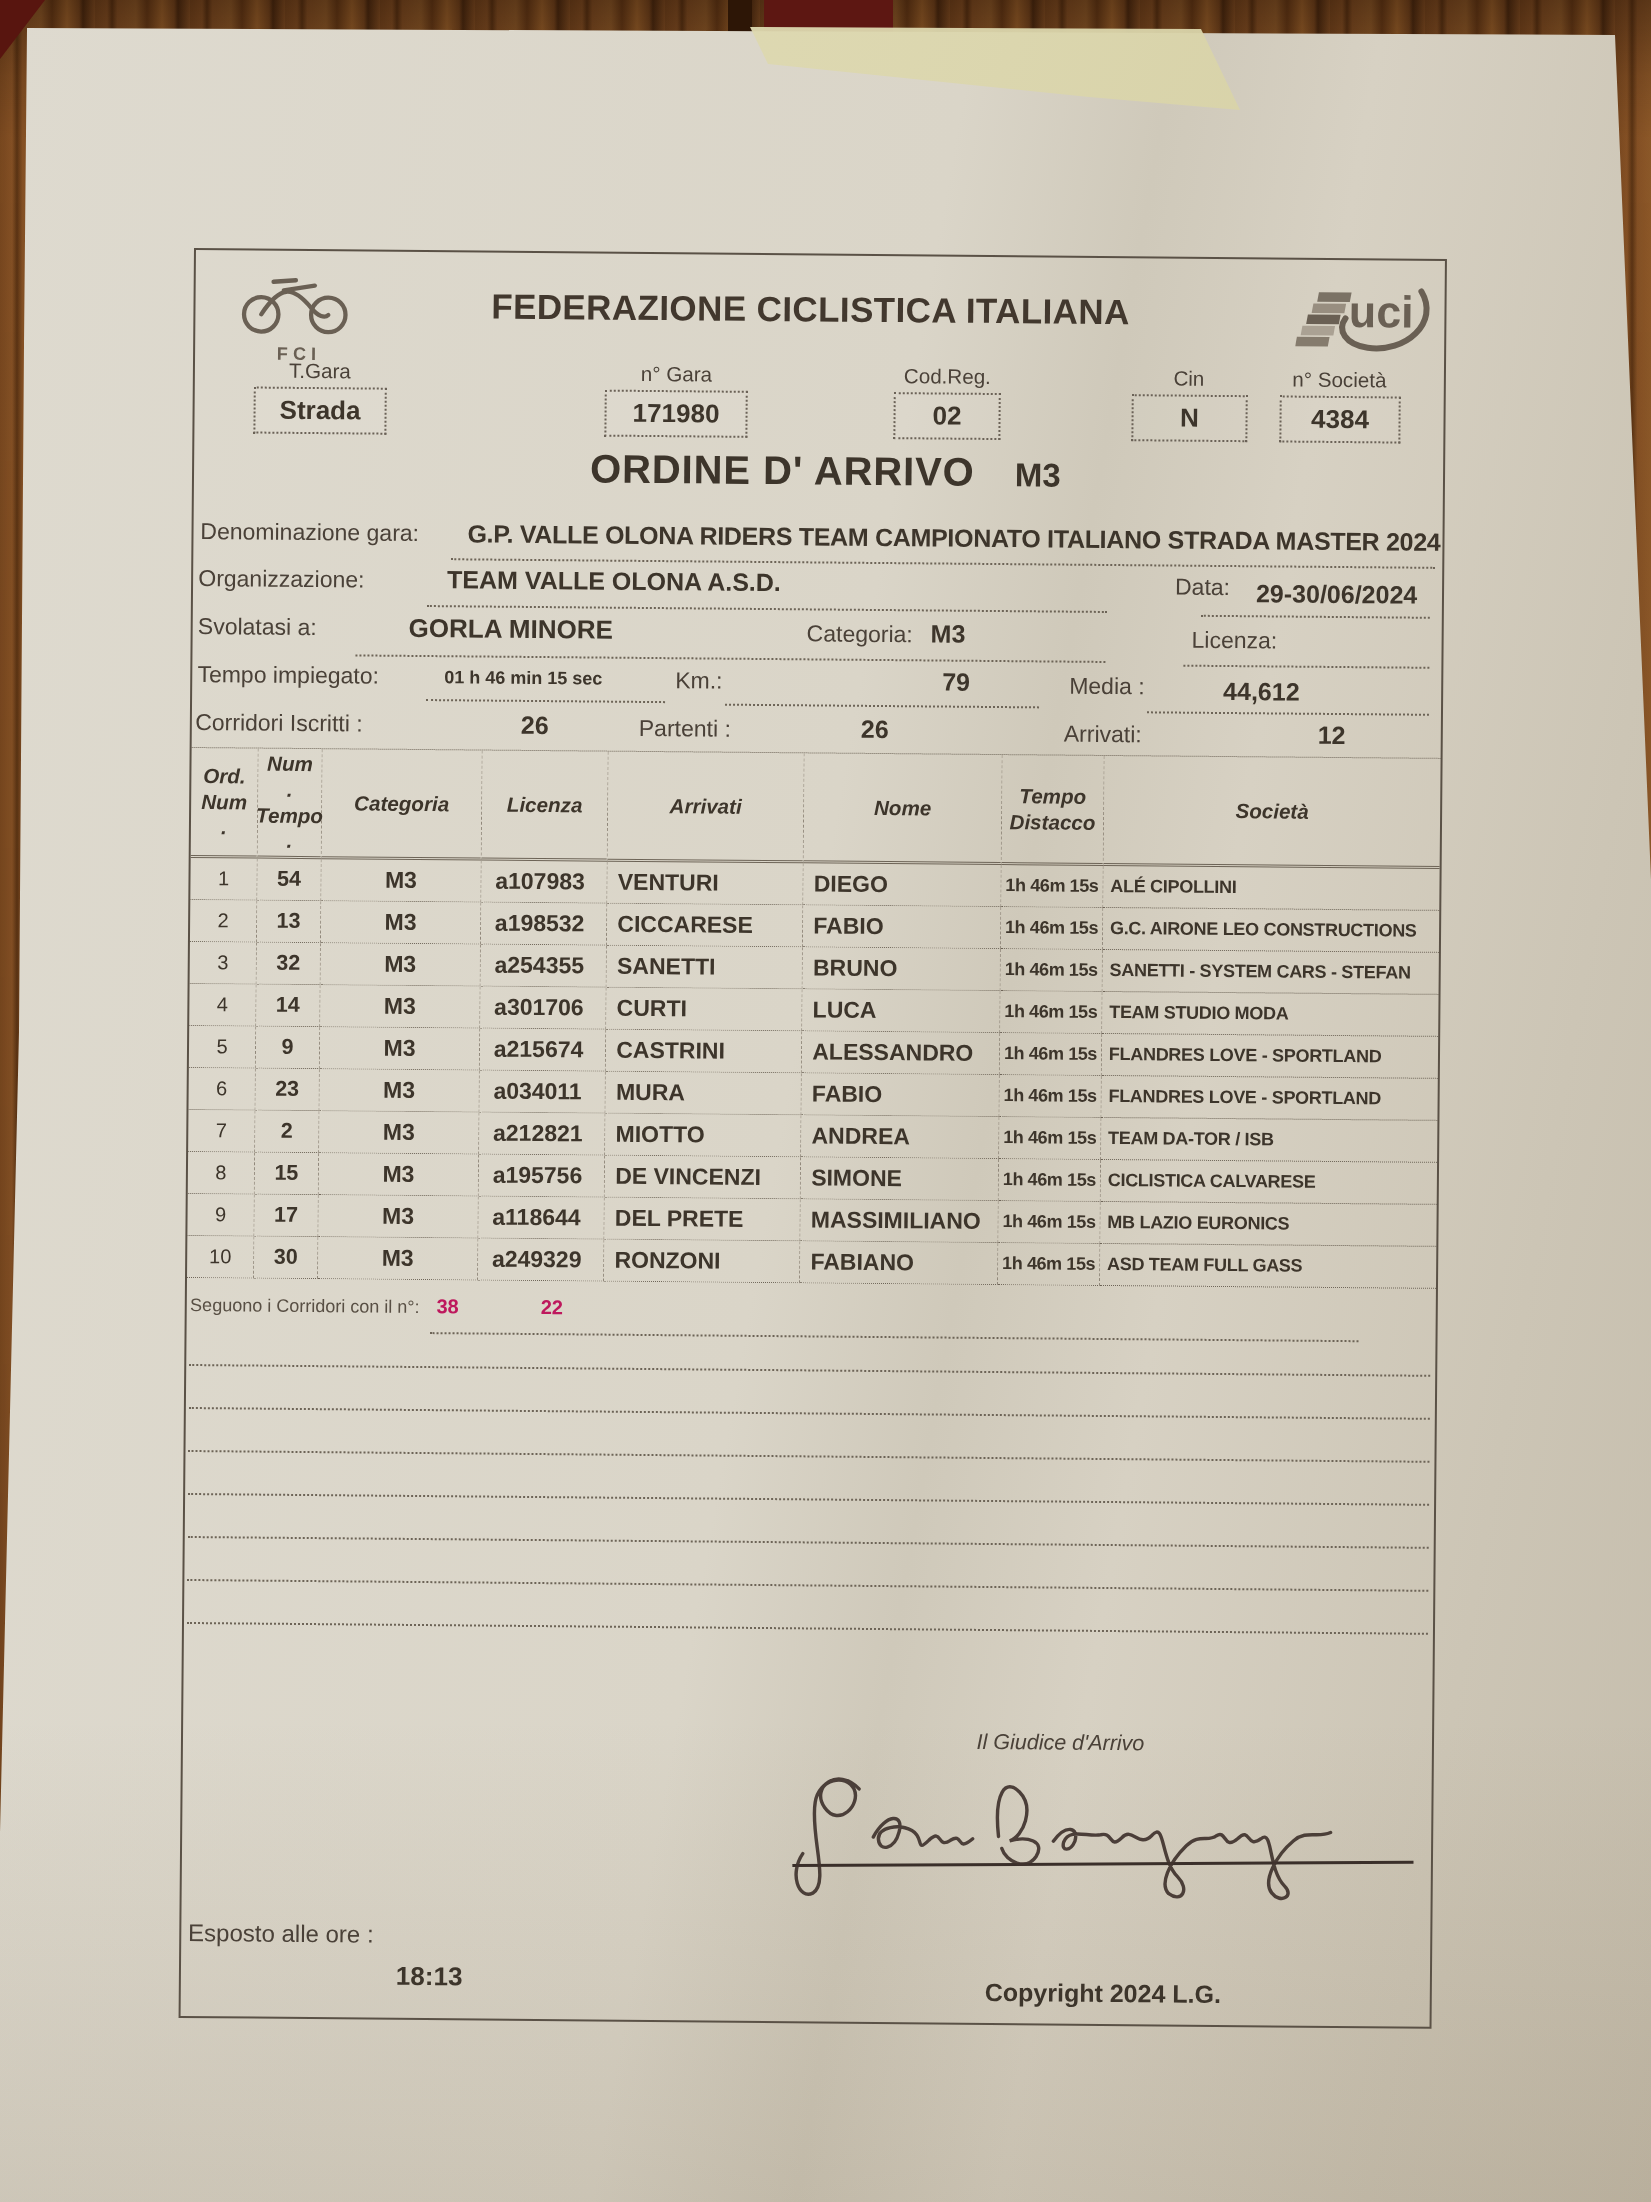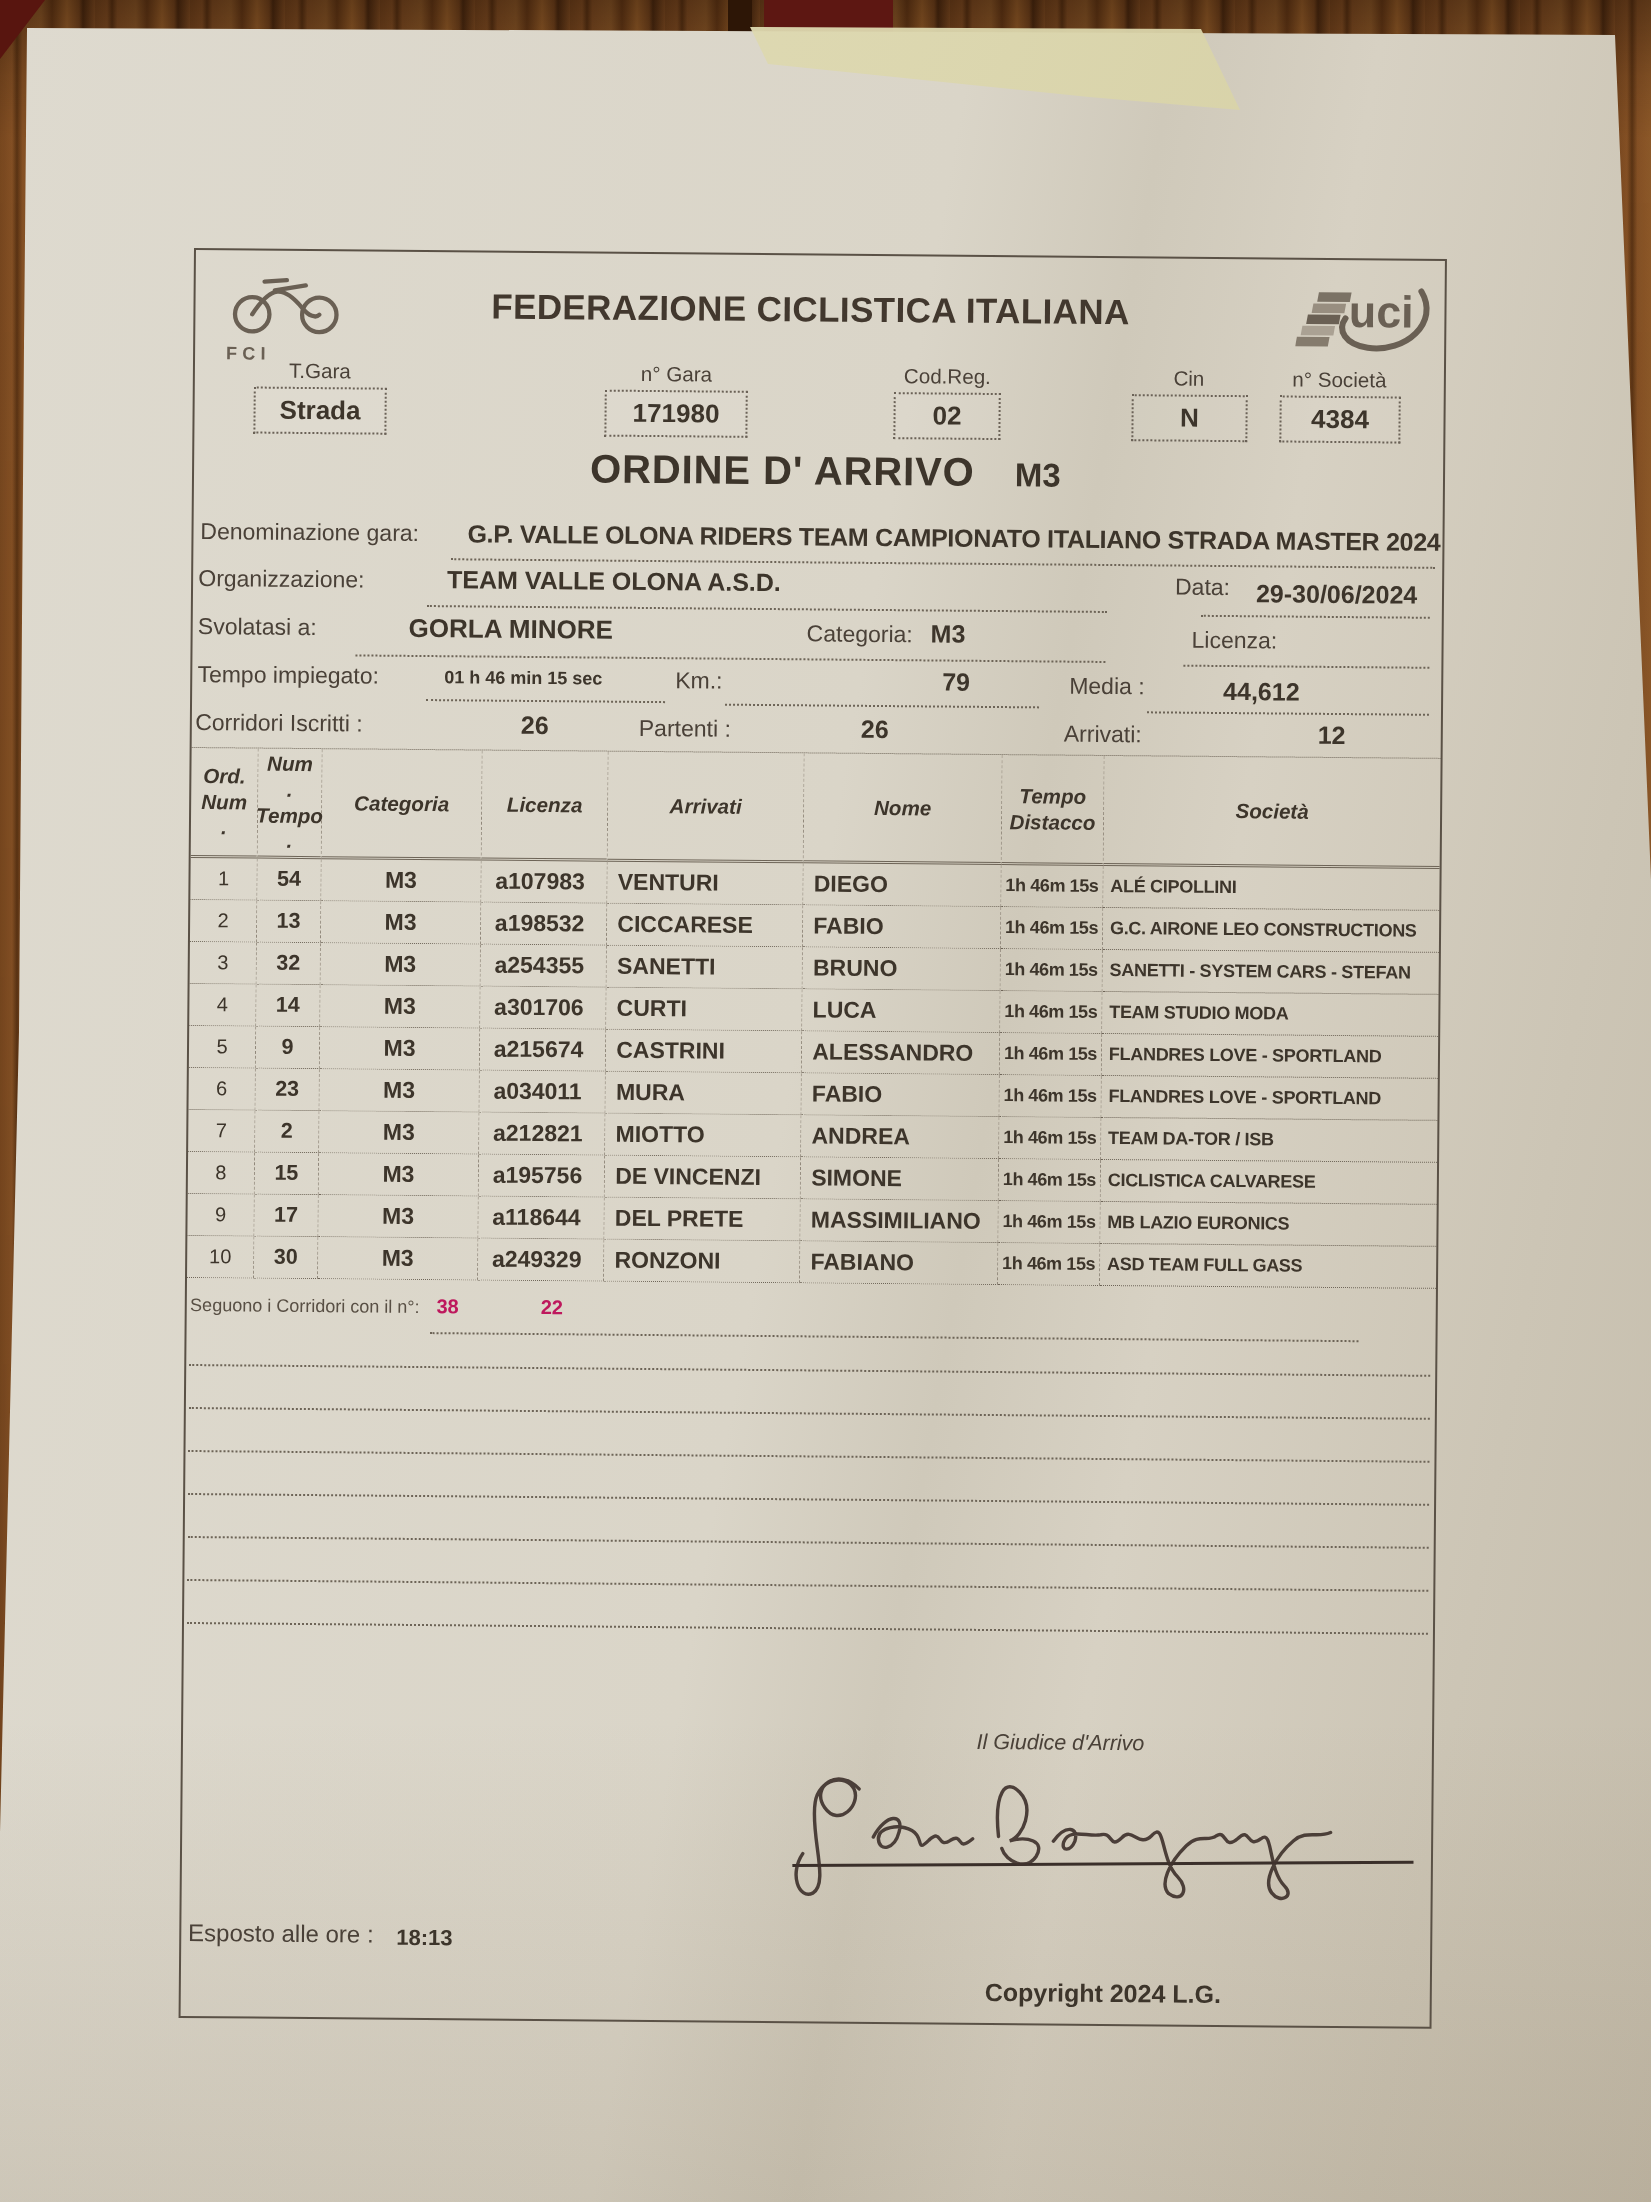--- a/index.html
+++ b/index.html
@@ -35,21 +35,21 @@
     border:2.6px solid #5a5146;transform:rotate(.5deg);transform-origin:0 0;
     color:#4a4138;
   }
   .abs{position:absolute;}
   .lbl{font-size:23px;color:#4a4138;white-space:nowrap;}
   .val{font-weight:bold;color:#3d352b;white-space:nowrap;}
   .uline{border-bottom:2.6px dotted #6d6457;height:0;}
 
   
   .fed-title{left:189px;top:34px;width:852px;text-align:center;font-size:35px;font-weight:bold;color:#42382e;letter-spacing:0.4px;}
-  .fci{left:31px;top:19px;width:146px;text-align:left;color:#6a6054;}
+  .fci{left:31px;top:19px;width:146px;text-align:center;color:#6a6054;}
   .fci .fci-txt{font-size:18px;font-weight:bold;letter-spacing:5.2px;margin-top:-3.4px;}
   .uci{left:1100px;top:17px;width:138px;}
 
   
   .fbox-label{top:108px;font-size:20.6px;text-align:center;}
   .fbox{top:136px;height:43px;border:2.6px dotted #6b6257;display:flex;align-items:center;justify-content:center;
         font-size:26px;font-weight:bold;color:#3d352b;background:rgba(255,255,255,.06);}
 
   .main-title{left:396px;top:193px;display:flex;align-items:baseline;gap:40px;}
   .main-title .t1{font-size:40px;font-weight:bold;color:#3d352b;letter-spacing:0.9px;}
@@ -74,21 +74,21 @@
   .trow.tbody .c6{justify-content:center;font-size:18px;letter-spacing:-0.4px;}
   .trow.tbody .c7{padding-left:6.9px;font-size:18px;letter-spacing:-0.3px;}
 
   .seguono{left:3.4px;top:1043px;font-size:18px;color:#584f44;}
   .seguono b{font-size:20px;color:#be185d;}
   .ruled{left:3.4px;right:5.2px;top:1073px;}
   .ruled div{height:41px;border-bottom:2.6px dotted #6d6457;}
 
   .giudice{left:654px;top:1473px;width:447px;text-align:center;font-size:21.5px;font-style:italic;color:#4a4138;}
   .sig{left:594px;top:1497px;}
-  .esposto-time{font-size:22px;}
+  .esposto-time{font-size:26px;margin-top:36px;}
   .copyright{left:804px;top:1721px;font-size:25px;font-weight:bold;color:#3d352b;}
 </style>
 </head>
 <body>
 
 <div class="wood-gap"></div>
 <div class="red-corner"></div>
 <div class="red-object"></div>
 
 <div class="paper"></div>

